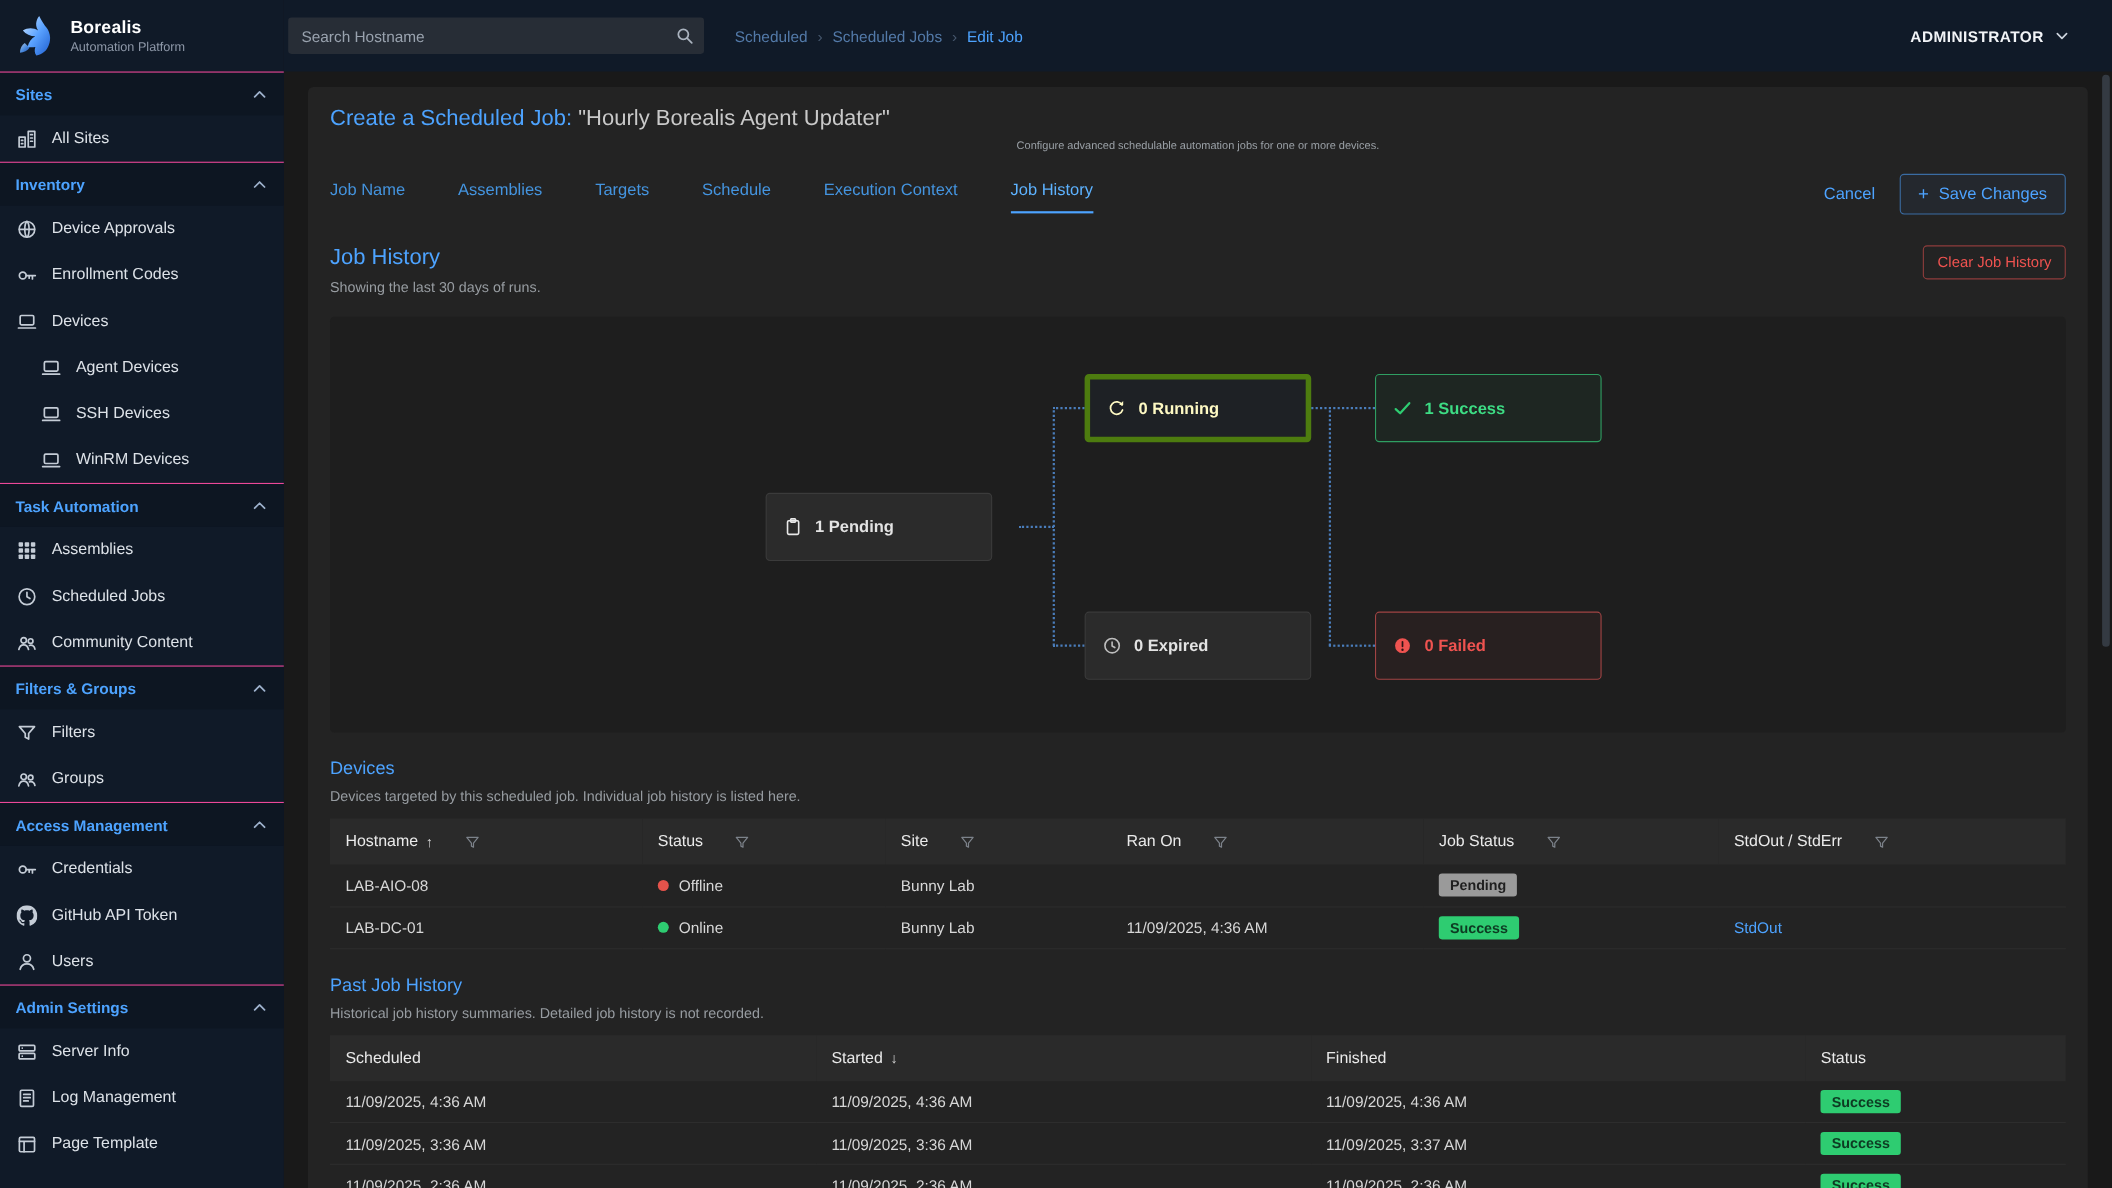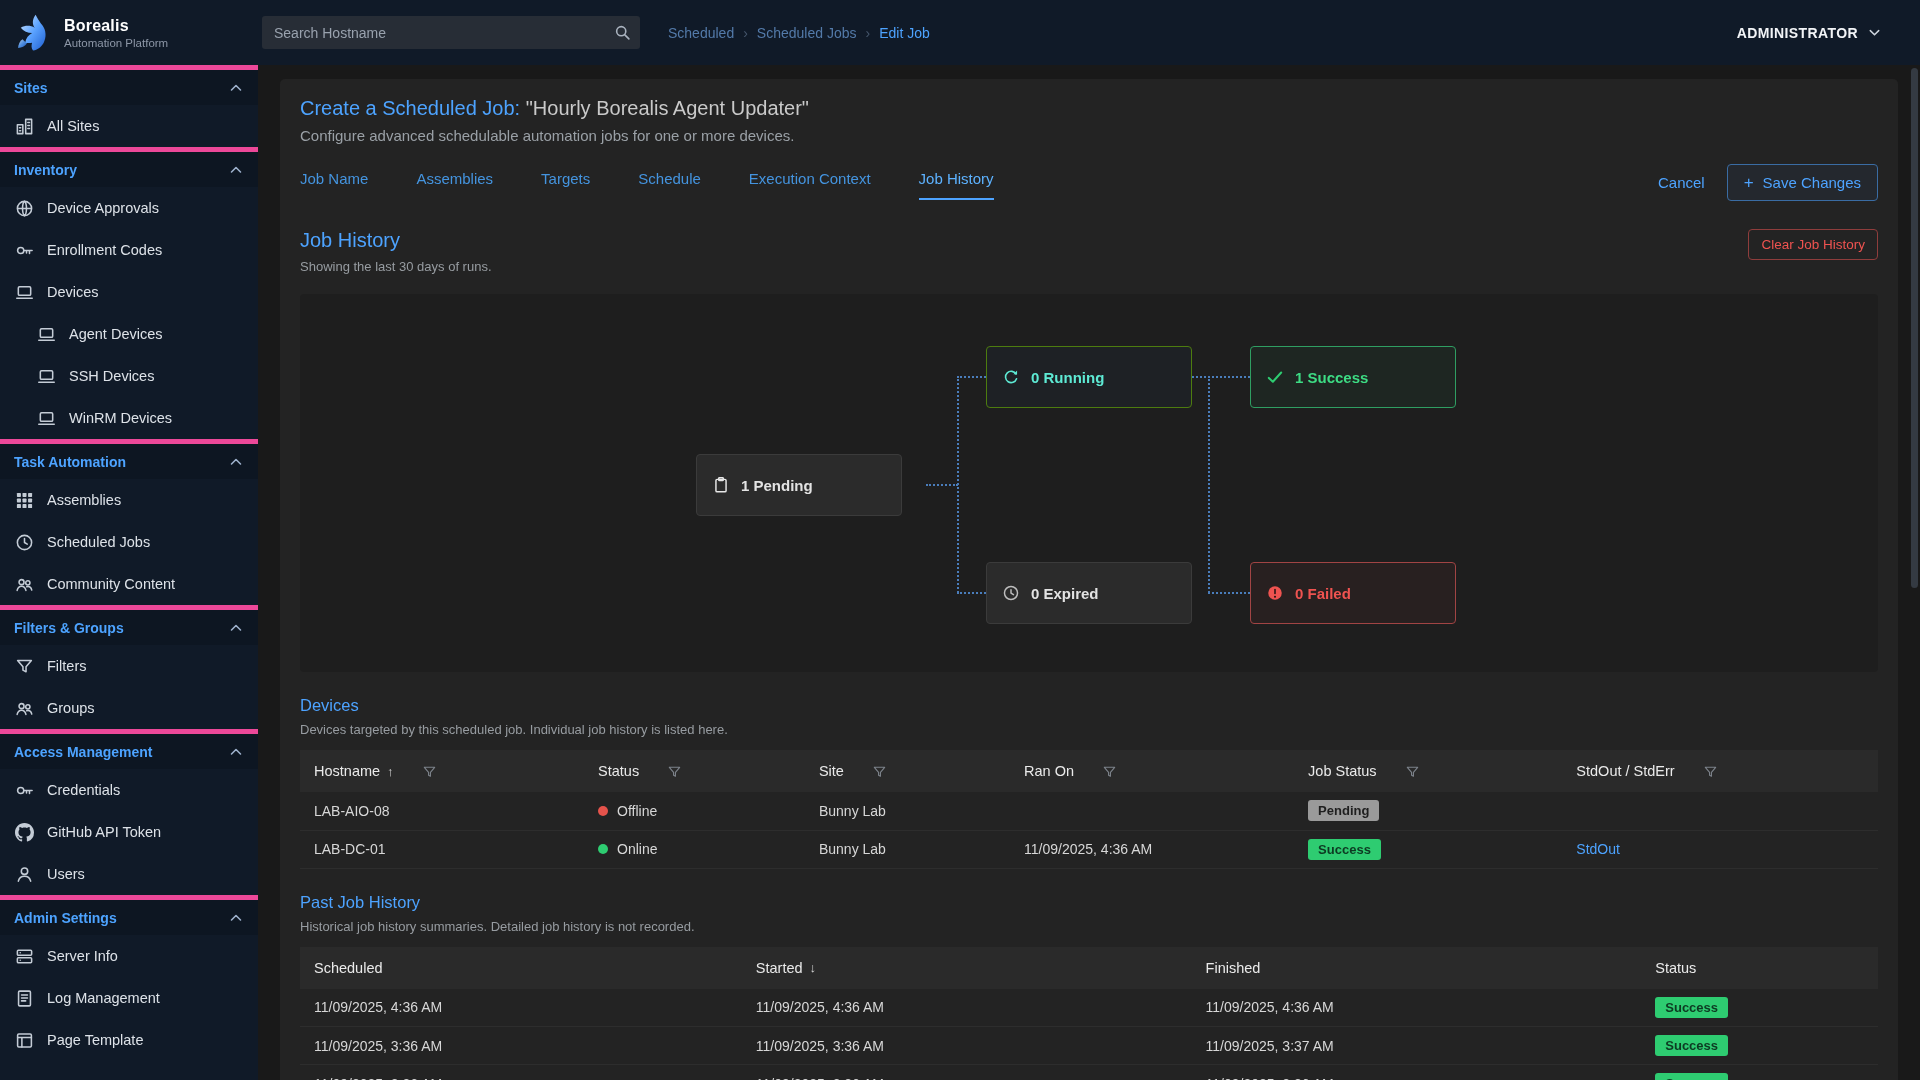--- a/index.html
+++ b/index.html
@@ -5,21 +5,21 @@
   * { margin:0; padding:0; box-sizing:border-box; }
   html,body { width:1920px; height:1080px; overflow:hidden; background:#191919;
     font-family:"Liberation Sans","DejaVu Sans",sans-serif; }
 
   
   .sidebar { position:fixed; left:0; top:0; bottom:0; width:258px; background:#101a28; z-index:20; }
   .logo-area { height:65px; display:flex; align-items:center; gap:10px; padding:0 12px; }
   .brand-name { color:#ffffff; font-weight:700; font-size:16px; letter-spacing:.2px; }
   .brand-sub { color:#8d97a7; font-size:11.5px; margin-top:2px; }
   .nav-section-header { height:40px; display:flex; align-items:center; padding:0 14px;
-    background:#0d1622; border-top:5px solid #ec4899; color:#4da3ff; font-weight:700; font-size:14px; cursor:pointer; }
+    background:#0d1622; border-top:1px solid #ec4899; color:#4da3ff; font-weight:700; font-size:14px; cursor:pointer; }
   .nav-section-header .chev { margin-left:auto; width:16px; height:16px; color:#9db1cc; }
   .nav-item { height:42px; display:flex; align-items:center; gap:13px; padding-left:15px;
     color:#dde2e8; font-size:14.5px; cursor:pointer; }
   .nav-item.indent { padding-left:37px; }
   .nav-item .ic { color:#c4ccd6; }
   .ic { width:19px; height:19px; flex:none; display:block; }
 
   
   .topbar { position:fixed; left:258px; right:0; top:0; height:65px; background:#101a28;
     display:flex; align-items:center; padding:0 38px 0 4px; z-index:15; }
@@ -36,21 +36,21 @@
     font-weight:700; font-size:14px; letter-spacing:.4px; cursor:pointer; }
   .user-menu .chev { width:15px; height:15px; color:#cdd4dd; }
 
   
   .main { position:fixed; left:258px; top:65px; right:0; bottom:0; overflow:hidden; padding:14px 22px 0; }
   .panel { background:#232323; border-radius:5px; padding:18px 20px 30px; min-height:1030px; }
 
   .page-title { font-size:20px; }
   .page-title .pre { color:#4da3ff; font-weight:500; }
   .page-title .name { color:#c9c9c9; font-weight:400; }
-  .page-sub { margin-top:7px; color:#9aa0a6; font-size:15px; }
+  .page-sub { margin-top:7px; color:#9aa0a6; font-size:10px;text-align:center; }
 
   .tab-row { margin-top:20px; display:flex; align-items:center; }
   .tabs { display:flex; gap:48px; }
   .tab { color:#4494df; font-size:15px; font-weight:500; padding-bottom:11px; cursor:pointer; }
   .tab.active { color:#5db2ff; border-bottom:2px solid #4da3ff; }
   .tab-actions { margin-left:auto; display:flex; align-items:center; gap:22px; padding-bottom:4px; }
   .cancel-link { color:#4da3ff; font-size:15px; cursor:pointer; }
   .save-btn { display:flex; align-items:center; gap:9px; border:1px solid #3a6ca3;
     background:rgba(46,84,130,.12); color:#4da3ff; border-radius:4px; padding:9px 16px;
     font-size:15px; cursor:pointer; font-family:inherit; }
@@ -61,21 +61,21 @@
   .section-title { color:#4da3ff; font-size:16.5px; font-weight:500; margin-top:24px; }
   .section-sub { color:#979ca1; font-size:13px; margin-top:7px; }
   .clear-btn { margin-left:auto; border:1px solid #8f3d3c; color:#ef5350; background:transparent;
     border-radius:4px; padding:7px 12px; font-size:13.5px; cursor:pointer; font-family:inherit; }
 
   
   .flow { position:relative; margin-top:20px; height:378px; background:#1e1e1e; border-radius:4px; }
   .fbox { position:absolute; width:206px; height:62px; border-radius:4px; display:flex;
     align-items:center; gap:11px; padding:0 15px; font-size:15px; font-weight:600; }
   .fbox.gray  { background:#2b2b2b; border:1px solid #3b3b3b; color:#e3e3e3; }
-  .fbox.blue  { background:rgba(40,70,110,.10); border:1px solid #4d7c0f; color:#5eead4; }
+  .fbox.blue  { background:rgba(40,70,110,.10); border:5px solid #4d7c0f; color:#fef9c3; }
   .fbox.green { background:rgba(46,204,113,.05); border:1px solid #2f9e62; color:#3ddc84; }
   .fbox.red   { background:rgba(239,83,80,.05); border:1px solid #a14444; color:#ef5350; }
   .fbox .ic { width:18px; height:18px; }
   .conn { position:absolute; }
   .conn.h { border-top:2px dotted #4a7dbb; }
   .conn.v { border-left:2px dotted #4a7dbb; }
 
   
   .tbl { width:100%; border-collapse:collapse; margin-top:13px; }
   .tbl th { background:#2a2a2a; height:42px; text-align:left; padding-left:14px;

